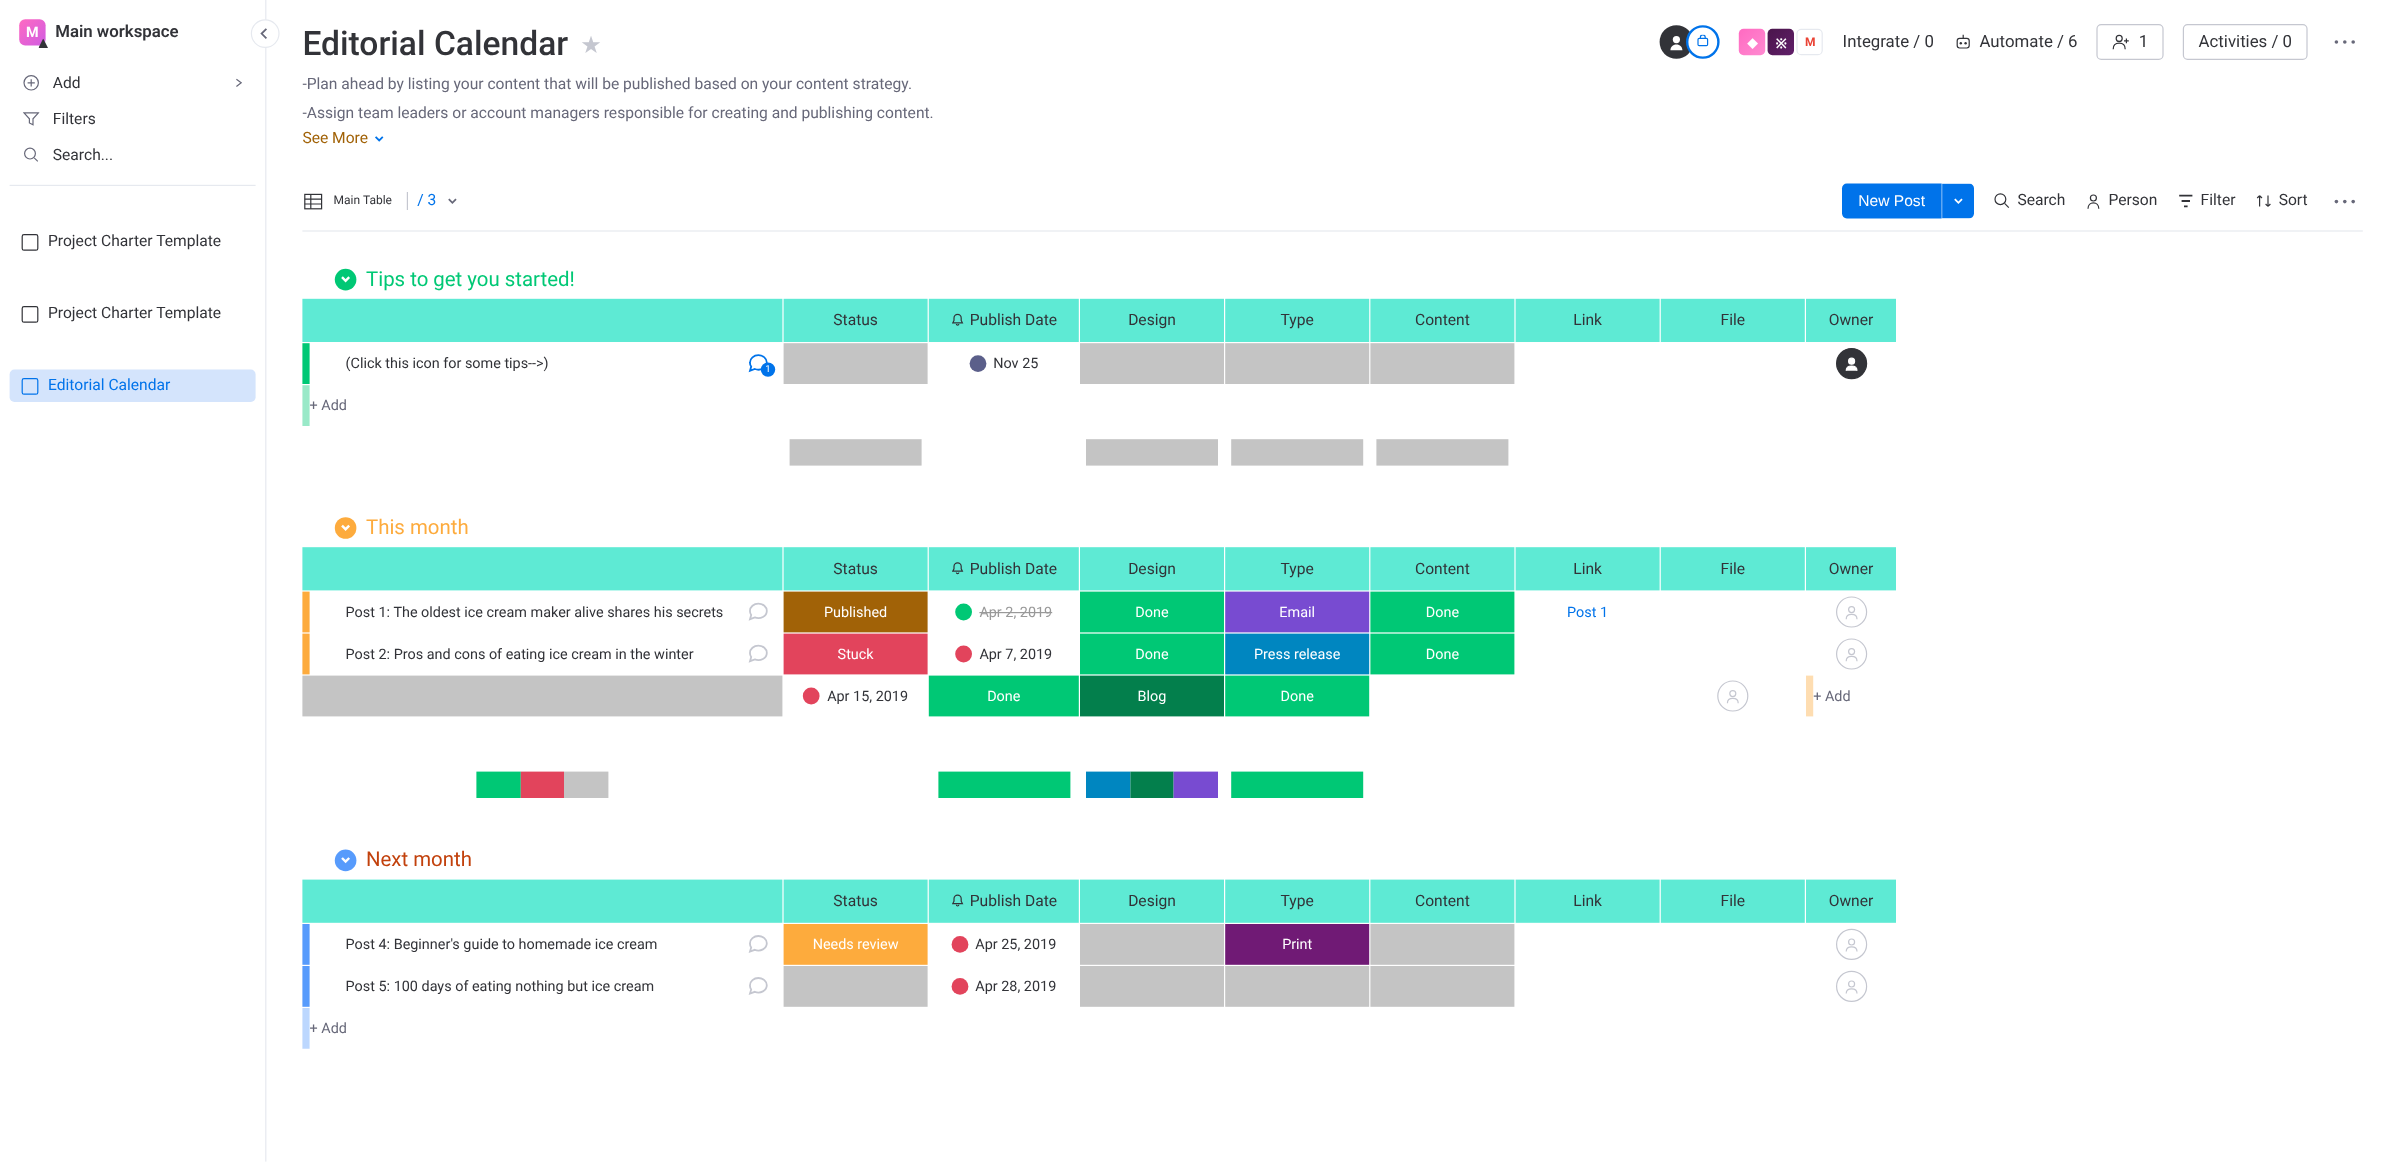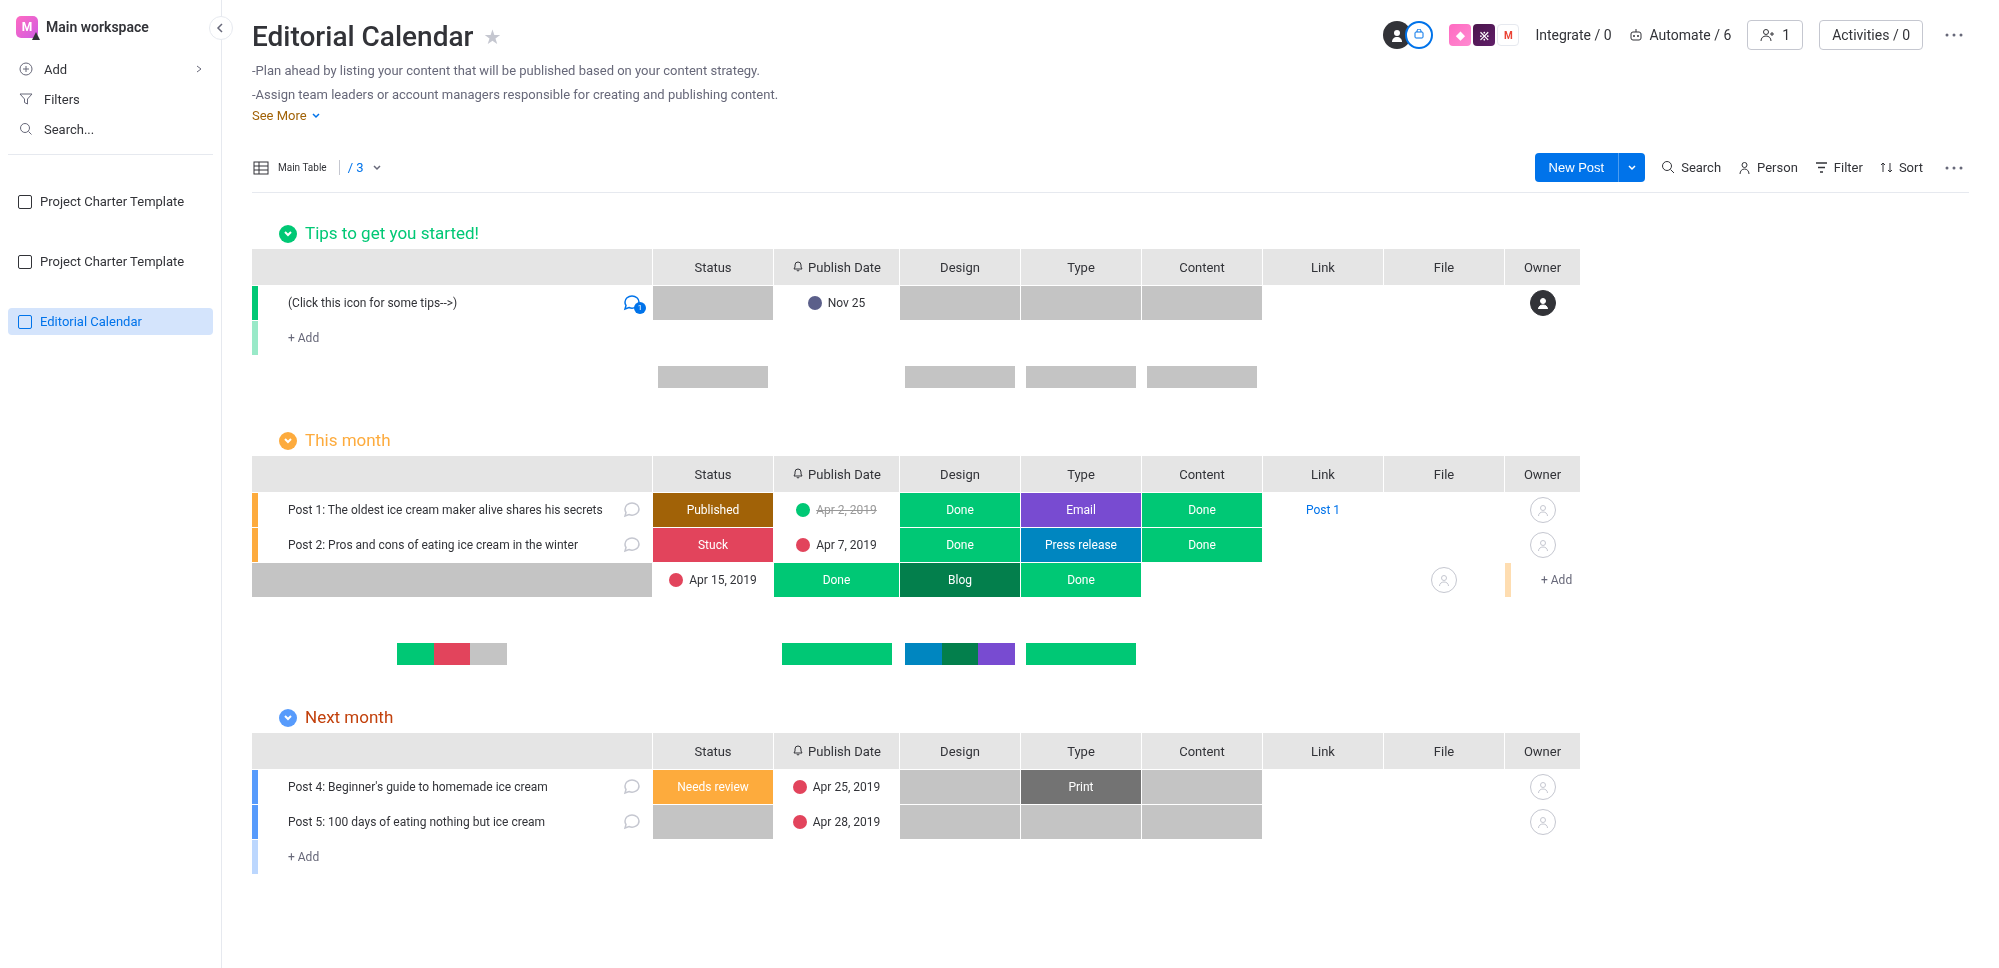--- a/index.html
+++ b/index.html
@@ -53,34 +53,34 @@
 .view-name { font-size: 10px; }
 .view-count { color: #0073ea; border-left: 1px solid #c5c7d0; padding-left: 8px; margin-left: 4px; }
 .view-right { display: flex; align-items: center; gap: 16px; }
 .new-post-btn { background: #0073ea; color: #fff; border: none; padding: 7px 14px; border-radius: 4px 0 0 4px; cursor: pointer; font-size: 13px; }
 .new-post-dd { background: #0073ea; color: #fff; border: none; border-left: 1px solid rgba(255,255,255,0.3); padding: 7px 8px; border-radius: 0 4px 4px 0; cursor: pointer; }
 .new-post-wrap { display: flex; }
 .toolbar-action { display: flex; align-items: center; gap: 5px; cursor: pointer; font-size: 13px; color: #323338; }
 
 
 .group { margin-bottom: 40px; }
-.group-header { display: flex; align-items: flex-end; gap: 8px; margin-bottom: 6px; padding-left: 27px; }
+.group-header { display: flex; align-items: center; gap: 8px; margin-bottom: 6px; padding-left: 27px; }
 .group-toggle { width: 18px; height: 18px; border-radius: 50%; display: flex; align-items: center; justify-content: center; cursor: pointer; }
 .group-title { font-size: 17px; font-weight: 400; cursor: pointer; }
 
 .table-wrap { display: grid; grid-template-columns: 400px 120px 125px 120px 120px 120px 120px 120px 75px; gap: 1px; }
-.col-header { background: #e5e5e5; padding: 8px 6px; font-size: 13px; color: #323338; text-align: left; display: flex; align-items: center; justify-content: center; gap: 4px; height: 36px; }
+.col-header { background: #5eead4; padding: 8px 6px; font-size: 13px; color: #323338; text-align: left; display: flex; align-items: center; justify-content: center; gap: 4px; height: 36px; }
 .col-header.first { justify-content: flex-start; padding-left: 42px; }
 
 .row-cell { background: #fff; height: 34px; display: flex; align-items: center; justify-content: center; font-size: 12px; color: #323338; position: relative; }
 .row-cell.name { justify-content: flex-start; padding-left: 30px; border-left: 6px solid; }
 .row-cell.name .convo { margin-left: auto; margin-right: 10px; color: #c5c7d0; cursor: pointer; }
 .row-cell.status { color: #fff; font-size: 12px; }
 .row-cell.summary { height: 26px; margin-top: 8px; }
-.row-cell.add-row { justify-content: flex-start; padding-left: 30px; color: #676879; cursor: pointer; border-left: 6px solid; }
+.row-cell.add-row { justify-content: flex-start; color: #676879; cursor: pointer; border-left: 6px solid; }
 
 .date-icon { width: 14px; height: 14px; border-radius: 50%; display: inline-block; margin-right: 6px; }
 .date-text.strike { text-decoration: line-through; color: #999; }
 
 .owner-circle { width: 26px; height: 26px; border-radius: 50%; border: 1.5px solid #c5c7d0; display: flex; align-items: center; justify-content: center; color: #c5c7d0; }
 .owner-circle.filled { background: #323338; border-color: #323338; color: #fff; }
 
 .link-text { color: #0073ea; cursor: pointer; }
 
 .convo-badge { position: relative; display: inline-flex; }
@@ -579,21 +579,21 @@
                   <path d="M3 10a7 6 0 1114 0 7 6 0 01-10 5.5L3 17l1-3.5A7 6 0 013 10z" stroke="#c5c7d0" fill="none" stroke-width="1.5"></path>
                 </svg>
               </span></span>
           </div>
           <div class="row-cell status" style="background:#fdab3d">Needs review</div>
           <div class="row-cell">
             <span class="date-icon" style="background:#e2445c"></span>
             <span class="date-text ">Apr 25, 2019</span>
           </div>
           <div class="row-cell status" style="background:#c4c4c4"></div>
-          <div class="row-cell status" style="background:#737373">Print</div>
+          <div class="row-cell status" style="background:#701a75">Print</div>
           <div class="row-cell status" style="background:#c4c4c4"></div>
           <div class="row-cell"></div>
           <div class="row-cell"></div>
           <div class="row-cell">
             <span class="owner-circle ">
               <svg width="14" height="14" viewBox="0 0 14 14">
                 <circle cx="7" cy="5" r="2.5" fill="none" stroke="currentColor"></circle>
                 <path d="M2.5 13c0-2.5 2-4 4.5-4s4.5 1.5 4.5 4" fill="none" stroke="currentColor"></path>
               </svg>
             </span>

